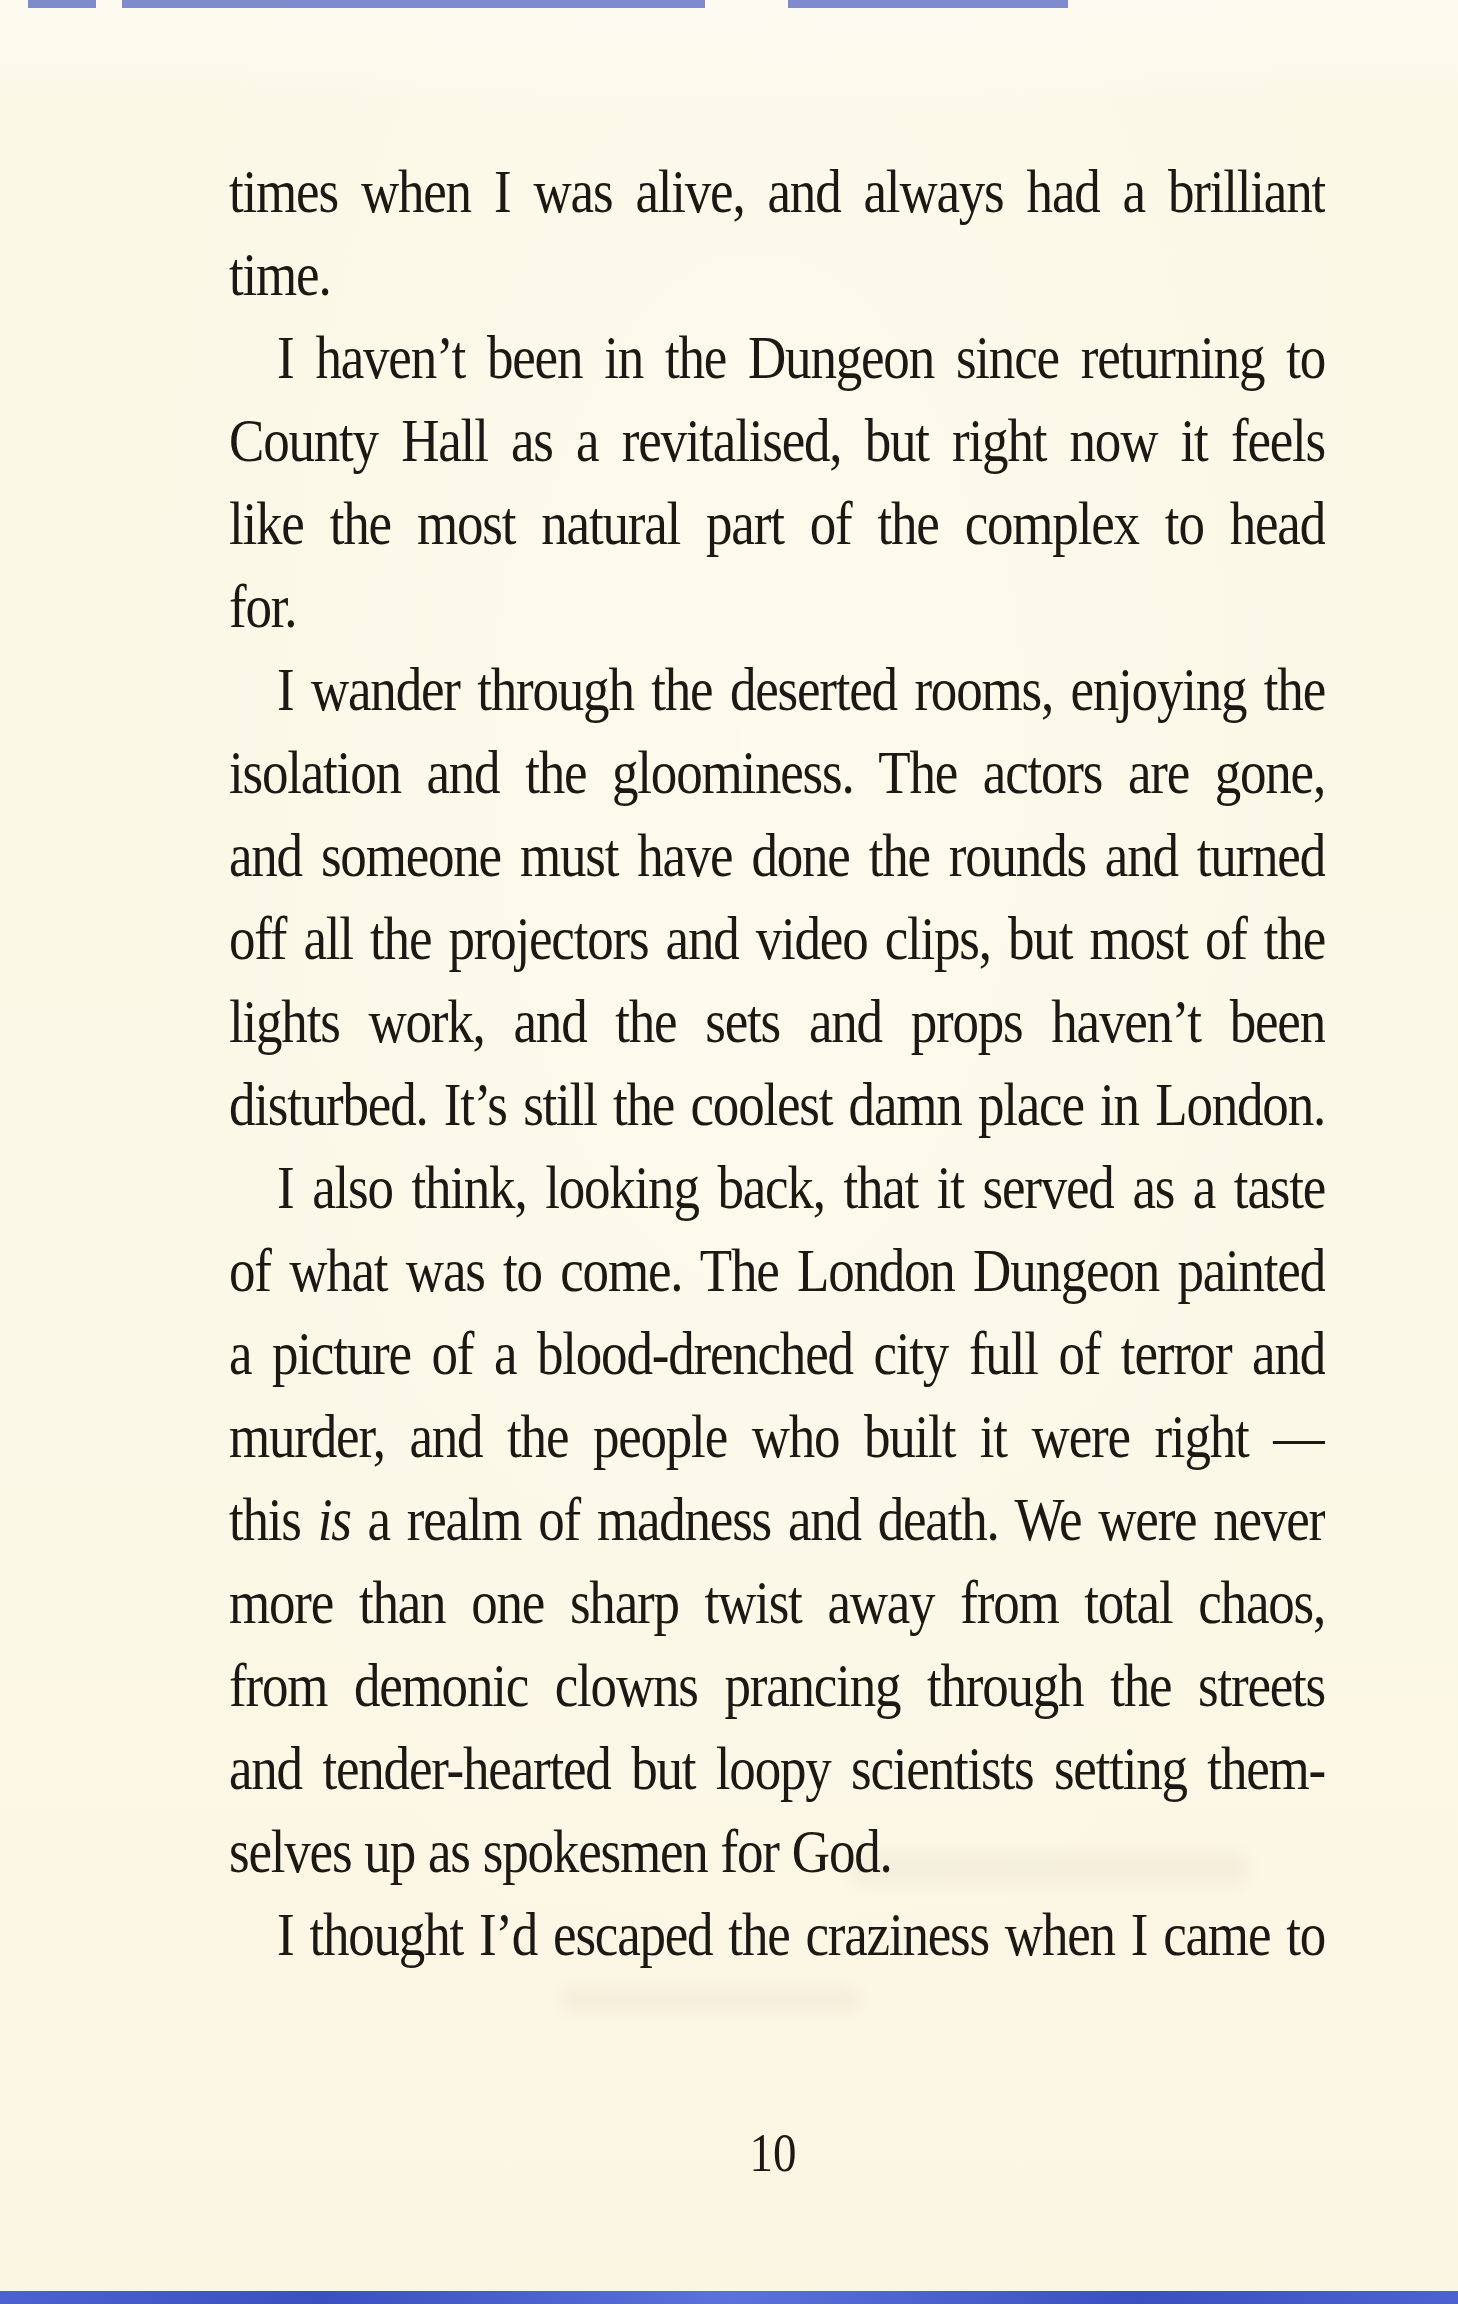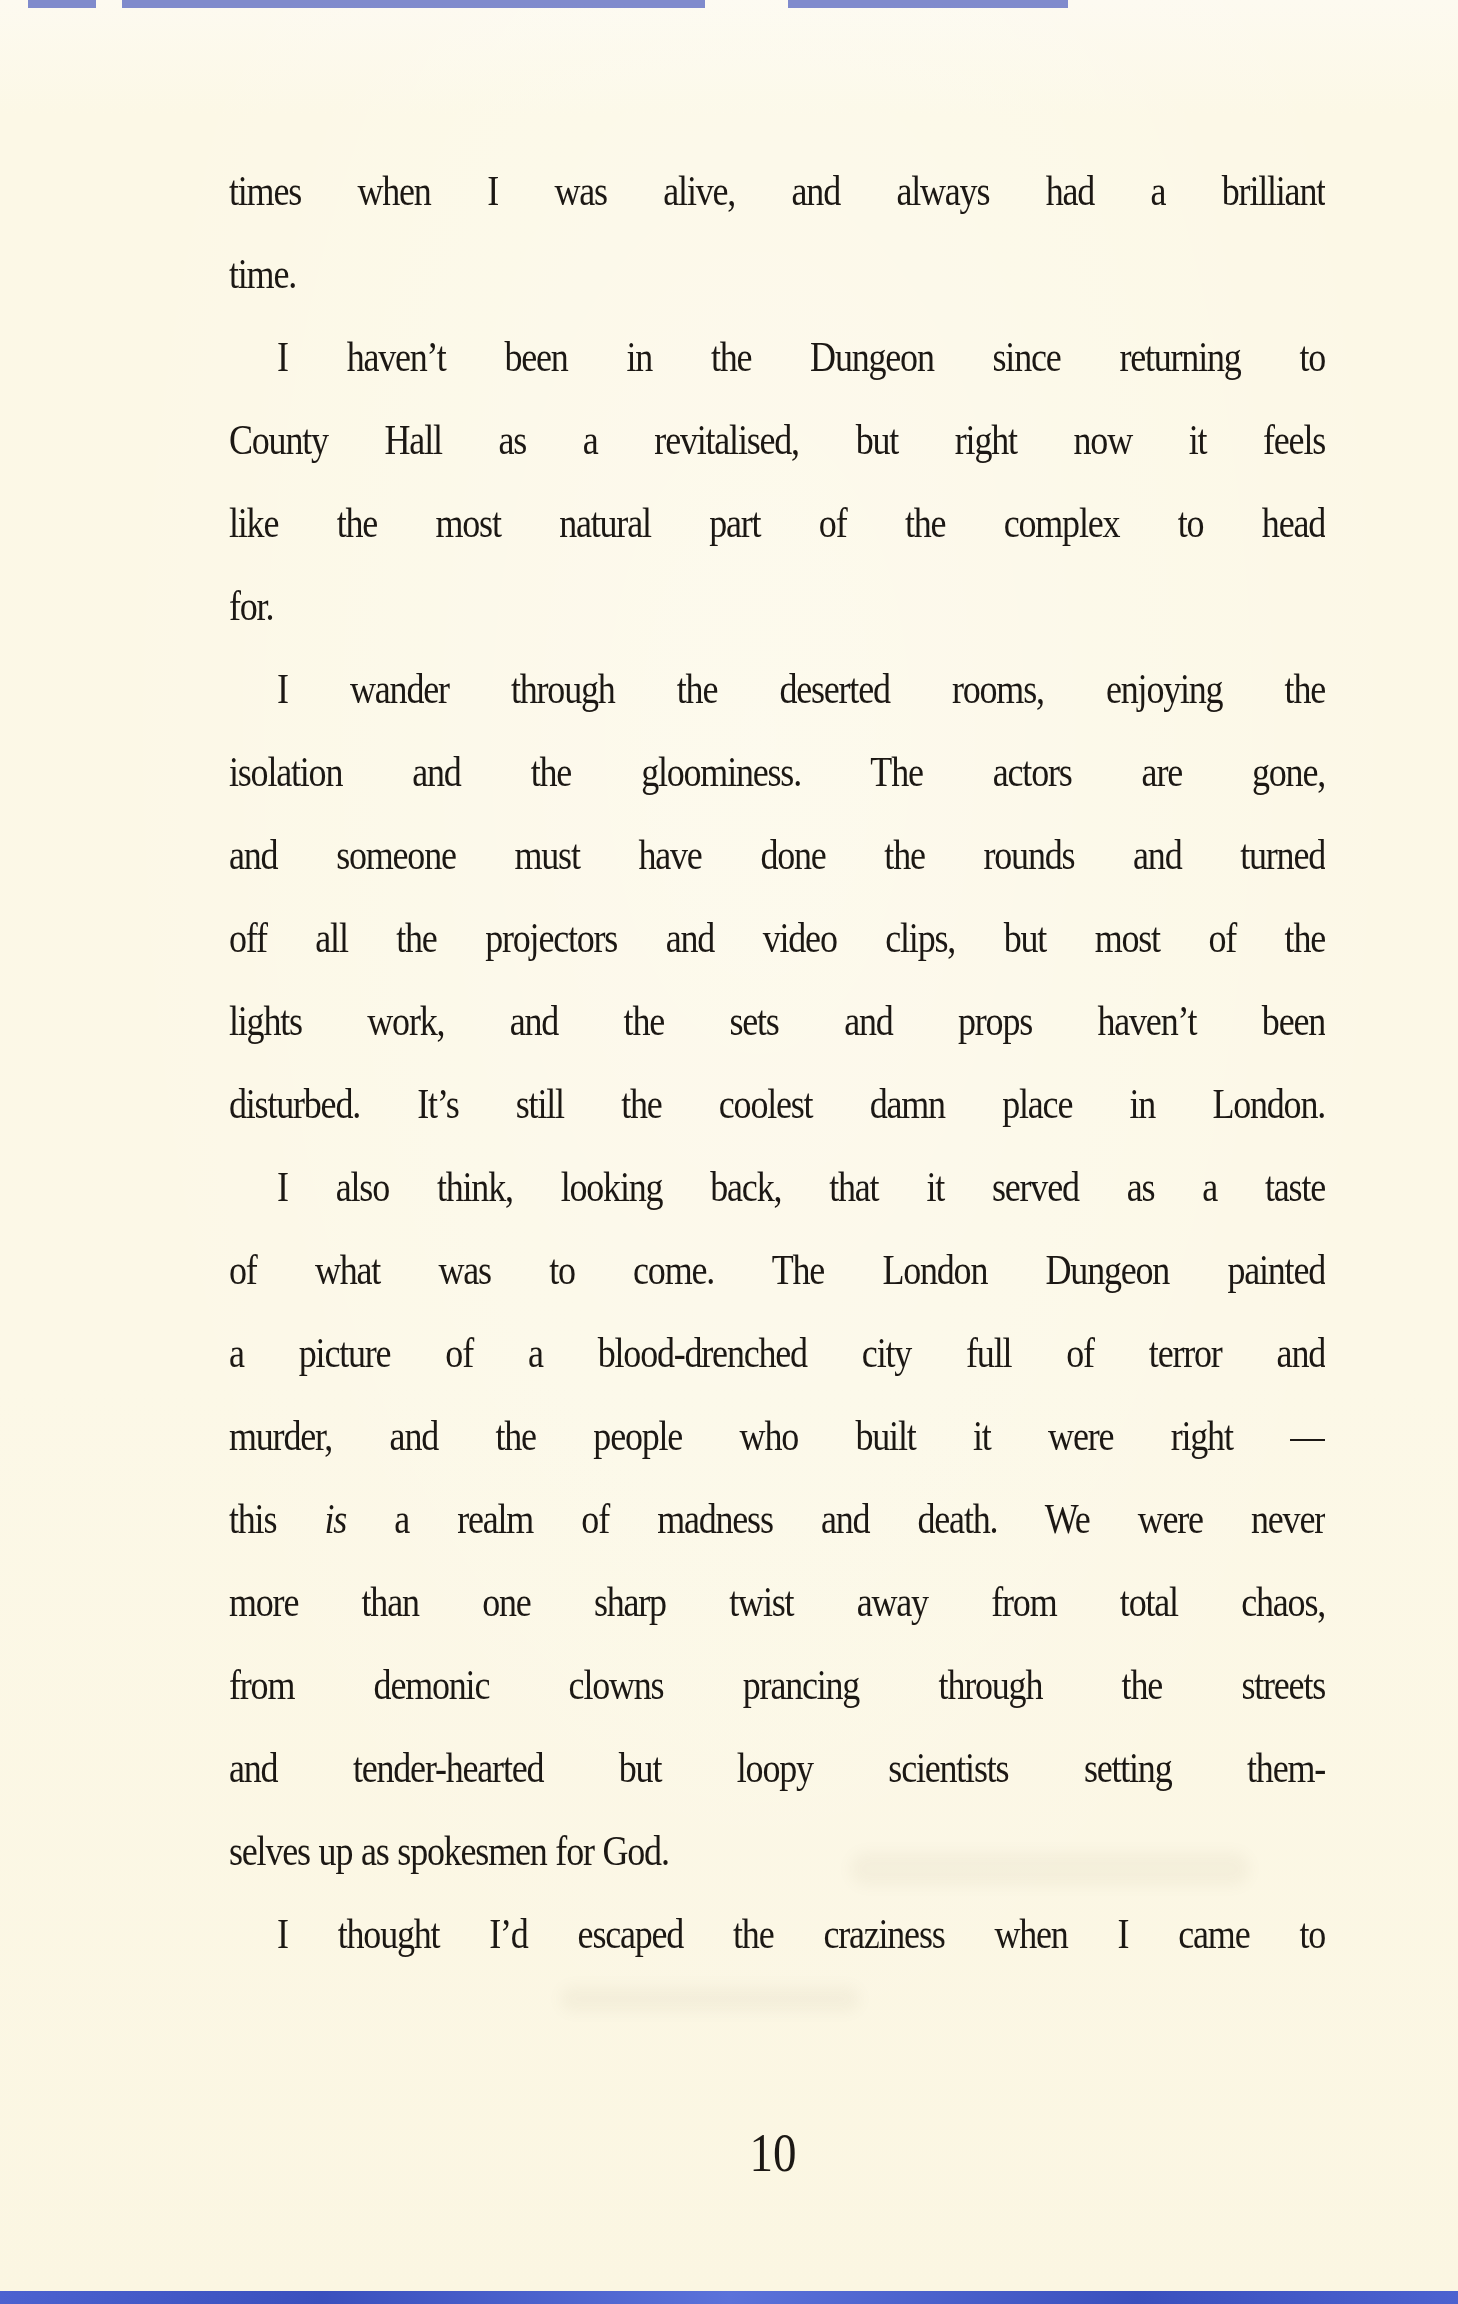--- a/index.html
+++ b/index.html
@@ -35,21 +35,21 @@
     height: 13px;
     background: linear-gradient(90deg,
       #4c62d0 0%, #3a50be 22%, #5b72da 50%, #3a50be 78%, #4c62d0 100%);
   }
   .text-block {
     position: absolute;
     left: 229px;
     top: 150px;
     width: 1096px;
     color: #1c1814;
-    font-size: 36px;
+    font-size: 53px;
     letter-spacing: -1.2px;
     word-spacing: 1px;
   }
   .line {
     height: 83px;
     line-height: 83px;
     text-align: left;
     white-space: normal;
     overflow: hidden;
     transform: scaleY(1.16);

